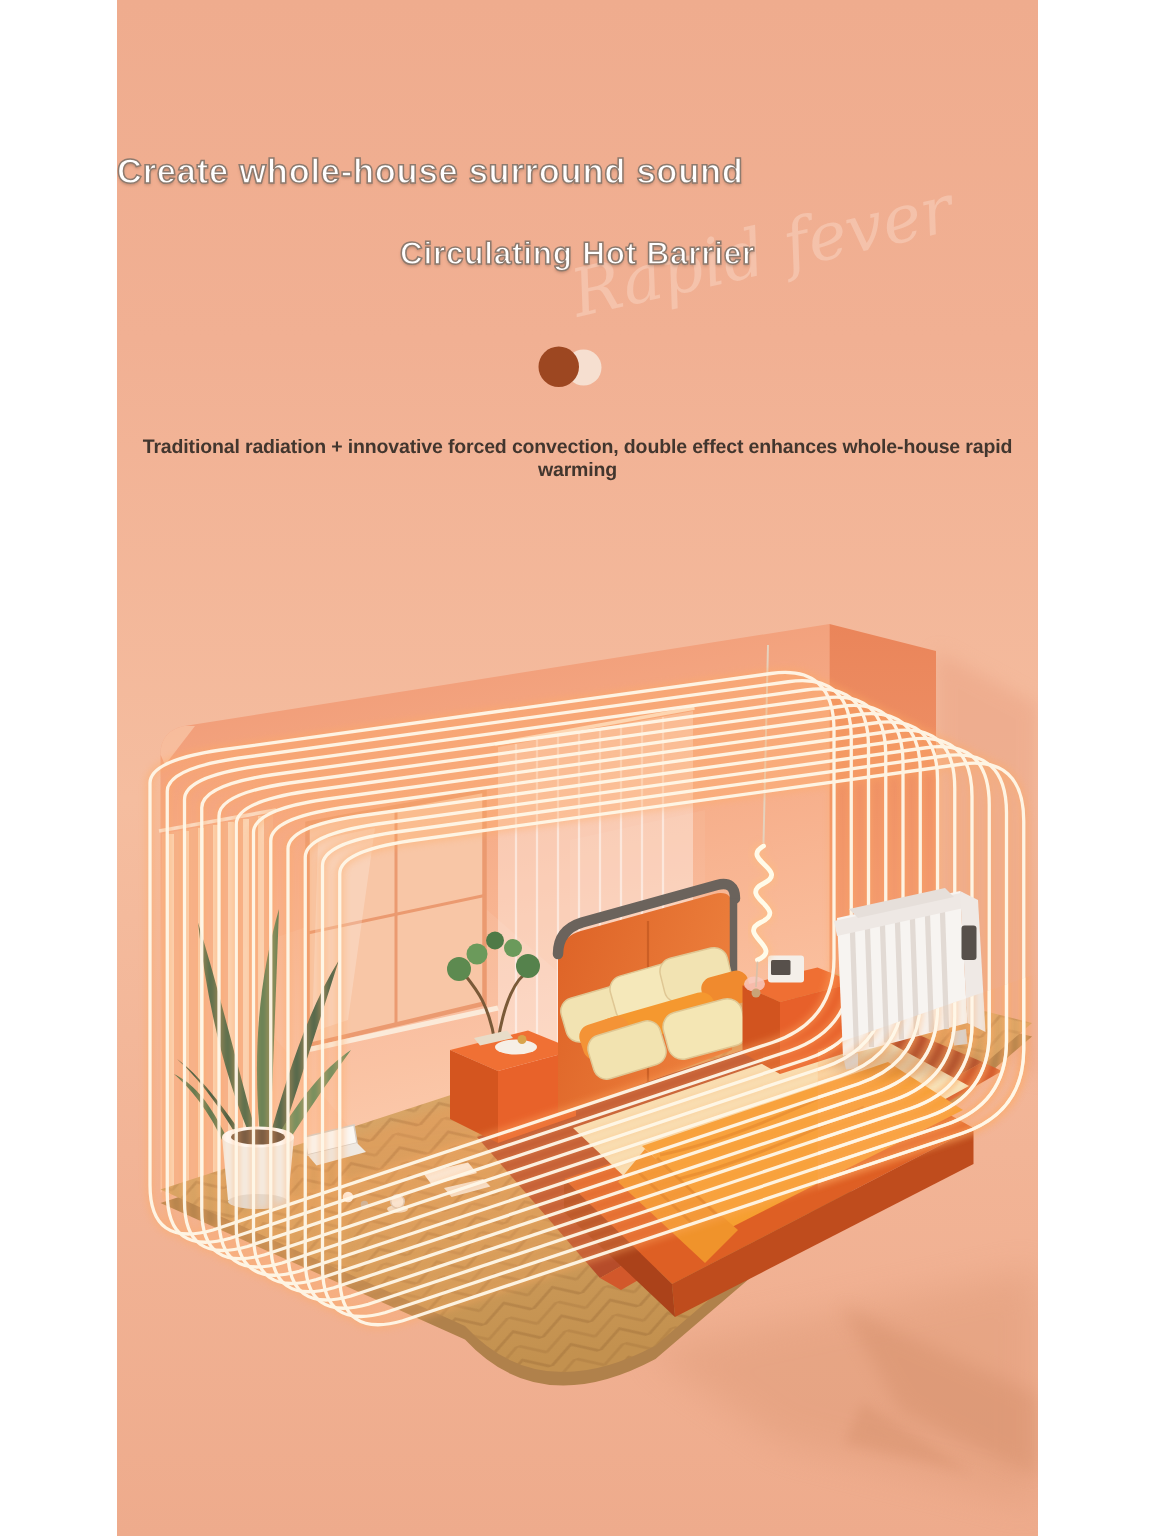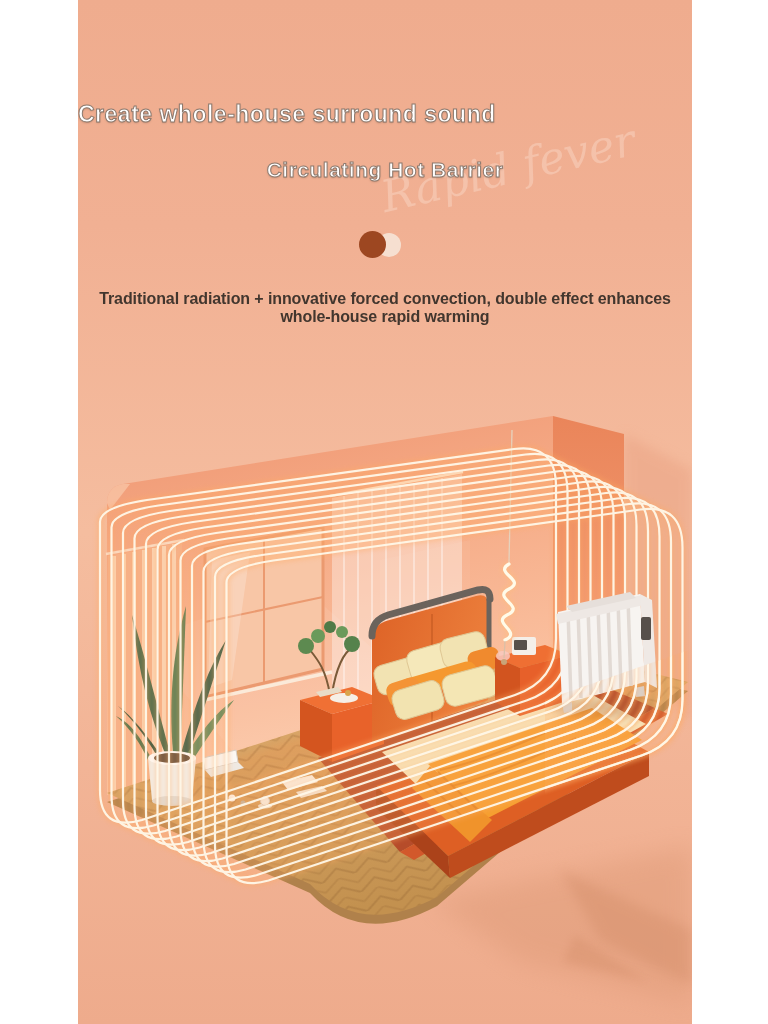--- a/index.html
+++ b/index.html
@@ -17,21 +17,21 @@
             text-shadow:0 1px 2px rgba(130,90,70,.45);}
   .watermark{position:absolute;top:138px;left:300px;width:300px;
             font-family:"DejaVu Serif",serif;font-style:italic;font-size:44px;
             color:rgba(255,238,228,.30);transform:rotate(-13deg);pointer-events:none;}
   .dots{position:absolute;top:231px;left:281px;width:52px;height:28px;}
   .dot-inactive{position:absolute;left:18px;top:2px;width:24px;height:24px;border-radius:50%;
             background:#f6dfd0;}
   .dot-active{position:absolute;left:0;top:0;width:27px;height:27px;border-radius:50%;
             background:#9d4721;}
   .description{position:absolute;top:290px;left:0;width:100%;margin:0;text-align:center;
-            font-size:16px;font-weight:bold;color:#42362e;letter-spacing:-0.1px;}
+            font-size:13px;font-weight:bold;color:#42362e;letter-spacing:-0.1px;}
   svg.scene{position:absolute;left:0;top:0;width:614px;height:1024px;display:block;}
 </style>
 </head>
 <body>
 
 <div class="stage">
   <div class="panel">
 
     <div class="watermark">Rapid fever</div>
     <h1 class="headline">Create whole-house surround sound</h1>

